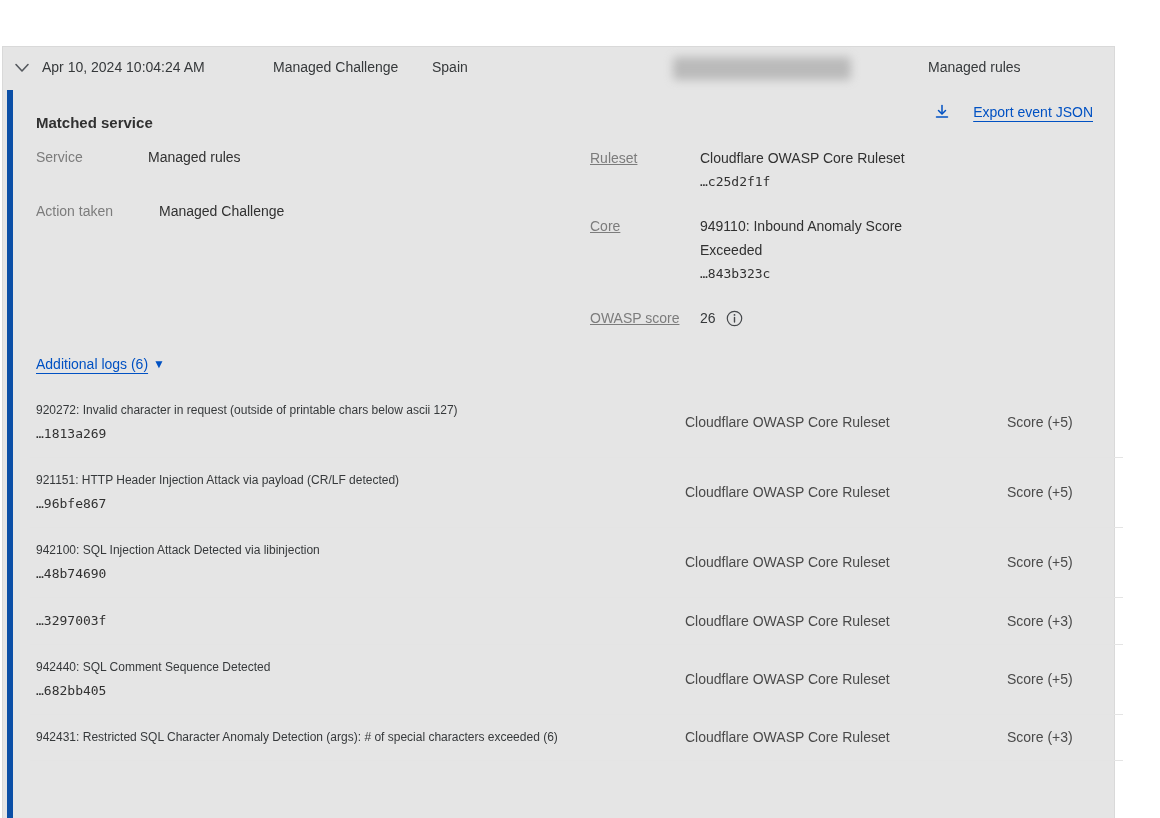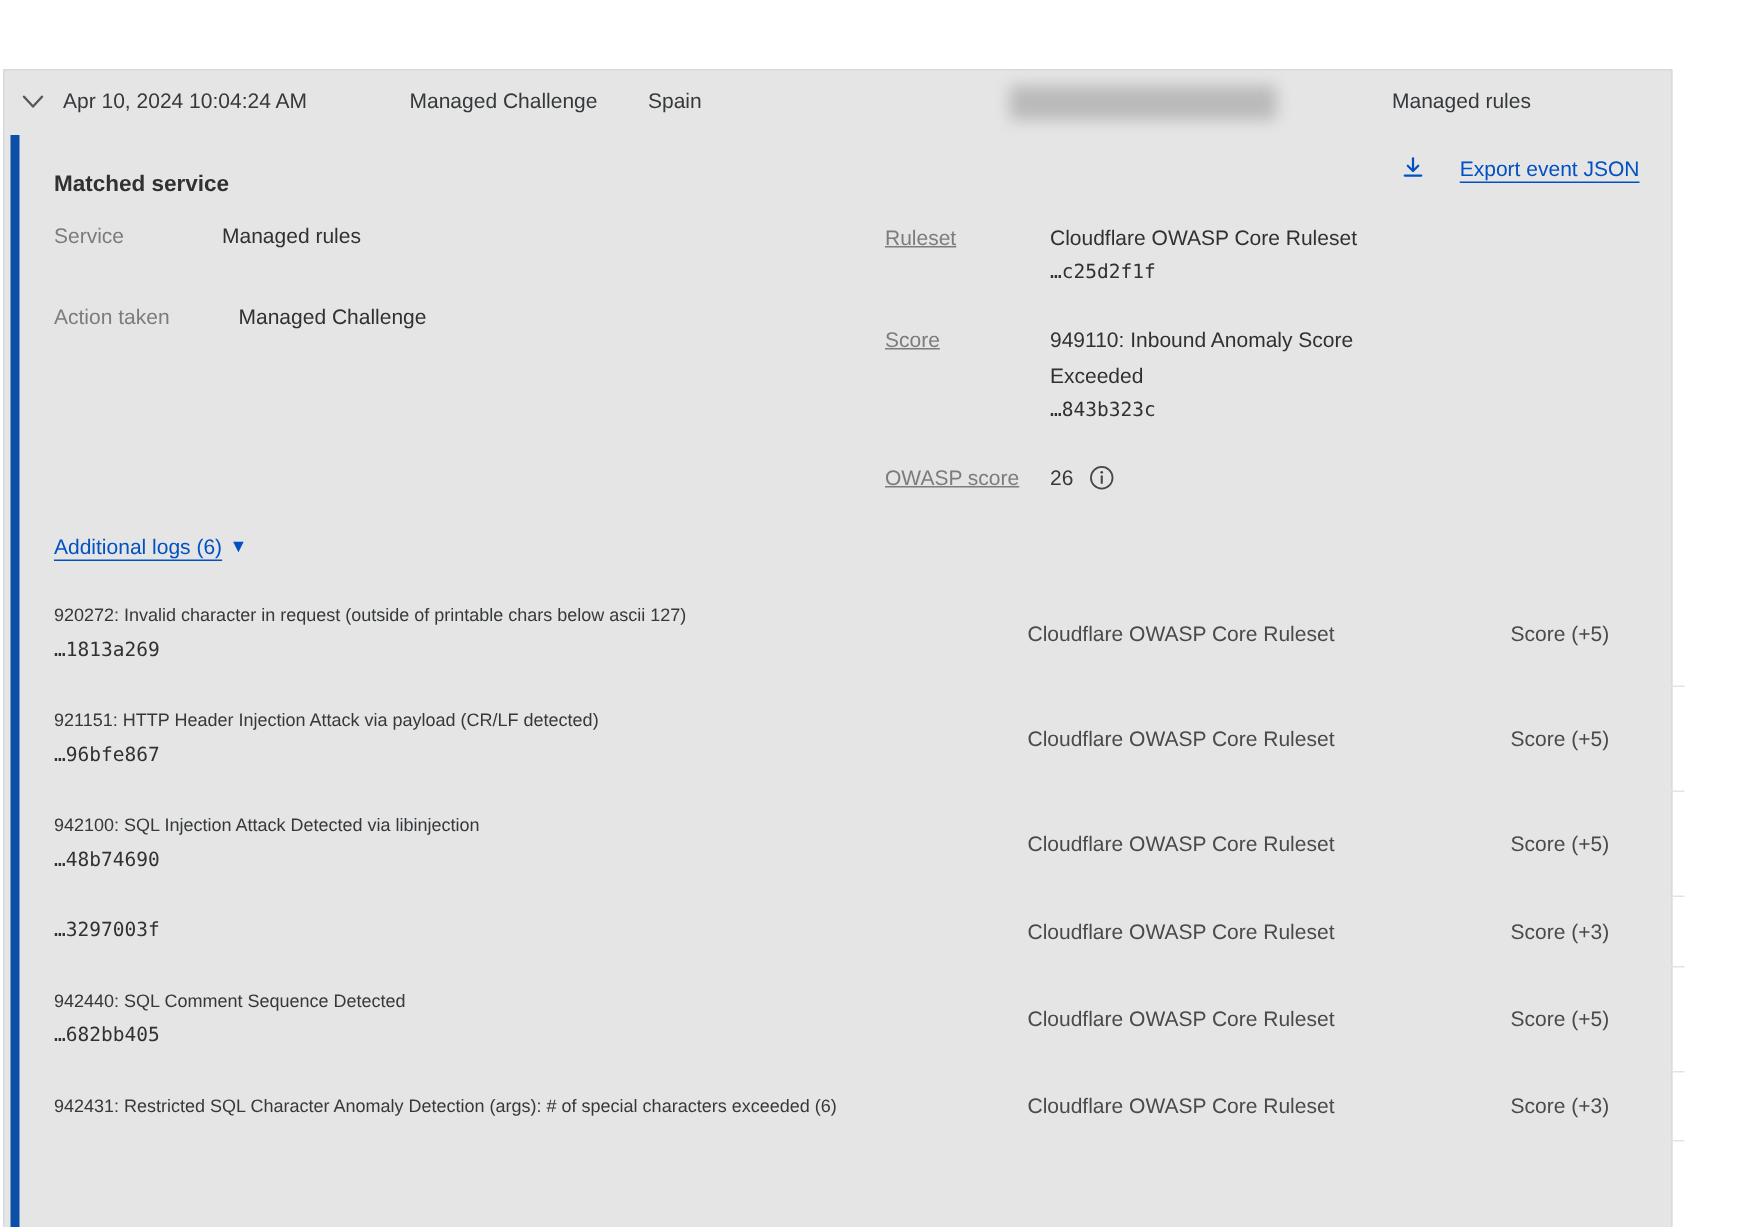--- a/index.html
+++ b/index.html
@@ -123,21 +123,21 @@
 
       <div class="col-right">
         <div class="rfield">
           <span class="flabel">Ruleset</span>
           <span class="fvalue">
             <span>Cloudflare OWASP Core Ruleset</span>
             <span class="hash" style="display:block">…c25d2f1f</span>
           </span>
         </div>
         <div class="rfield">
-          <span class="flabel">Score</span>
+          <span class="flabel">Core</span>
           <span class="fvalue">
             <span>949110: Inbound Anomaly Score Exceeded</span>
             <span class="hash" style="display:block">…843b323c</span>
           </span>
         </div>
         <div class="rfield">
           <span class="flabel">OWASP score</span>
           <span class="owasp-val">
             <span>26</span>
             <span class="info-wrap">

